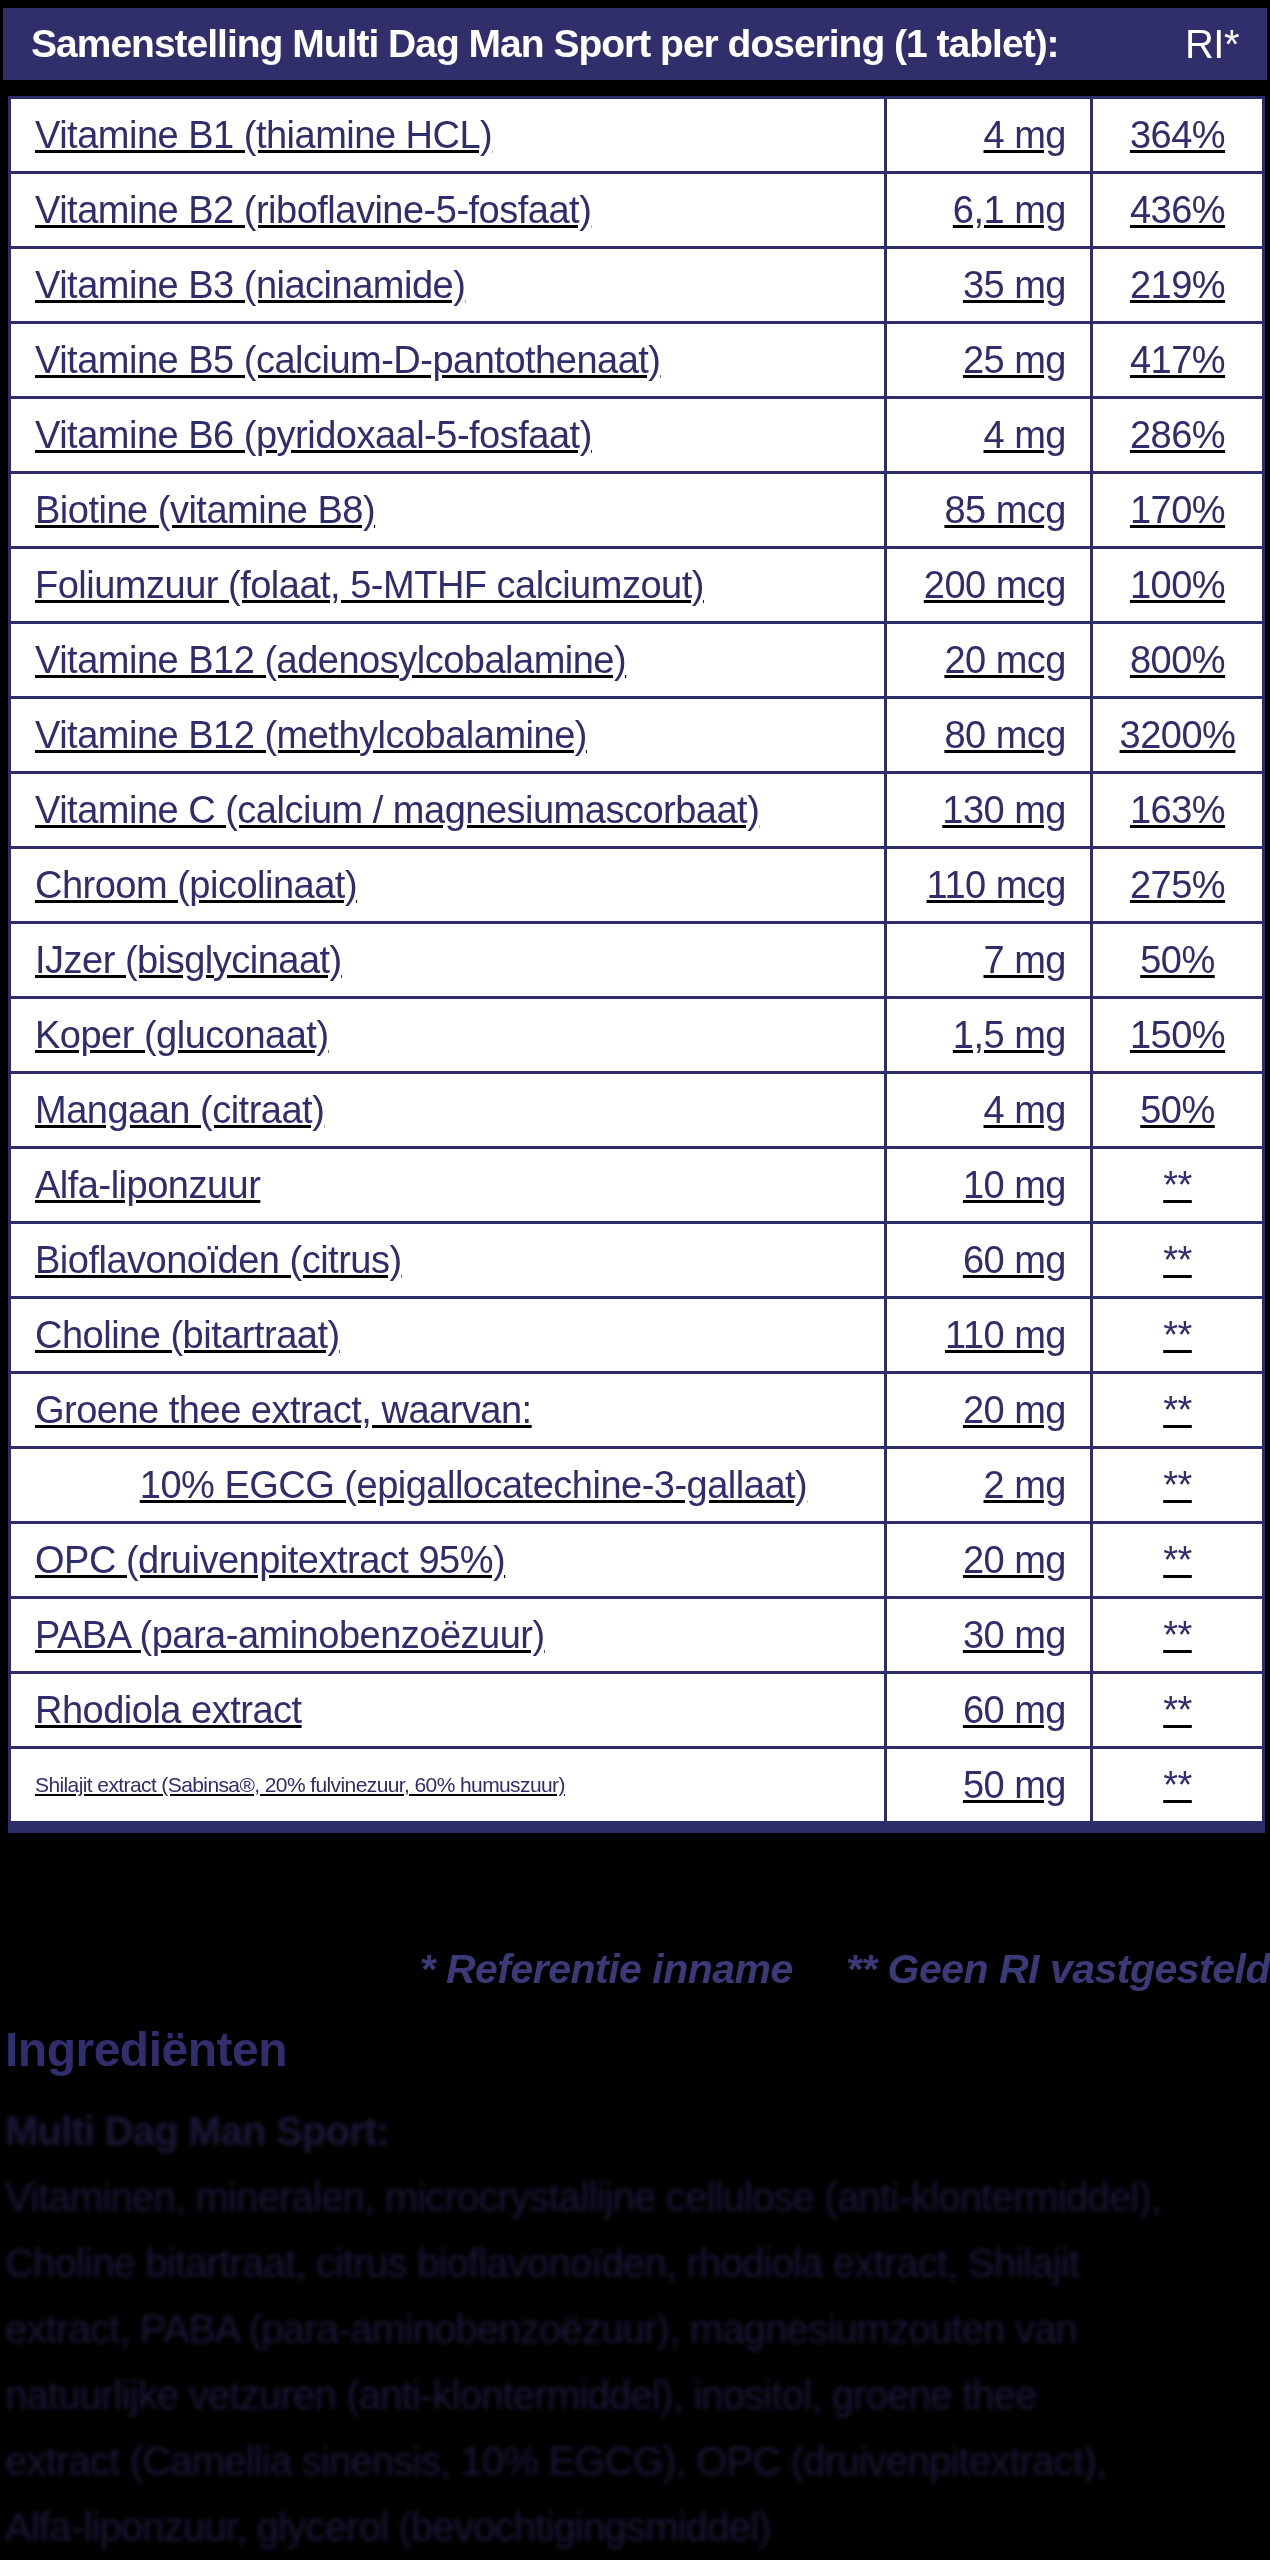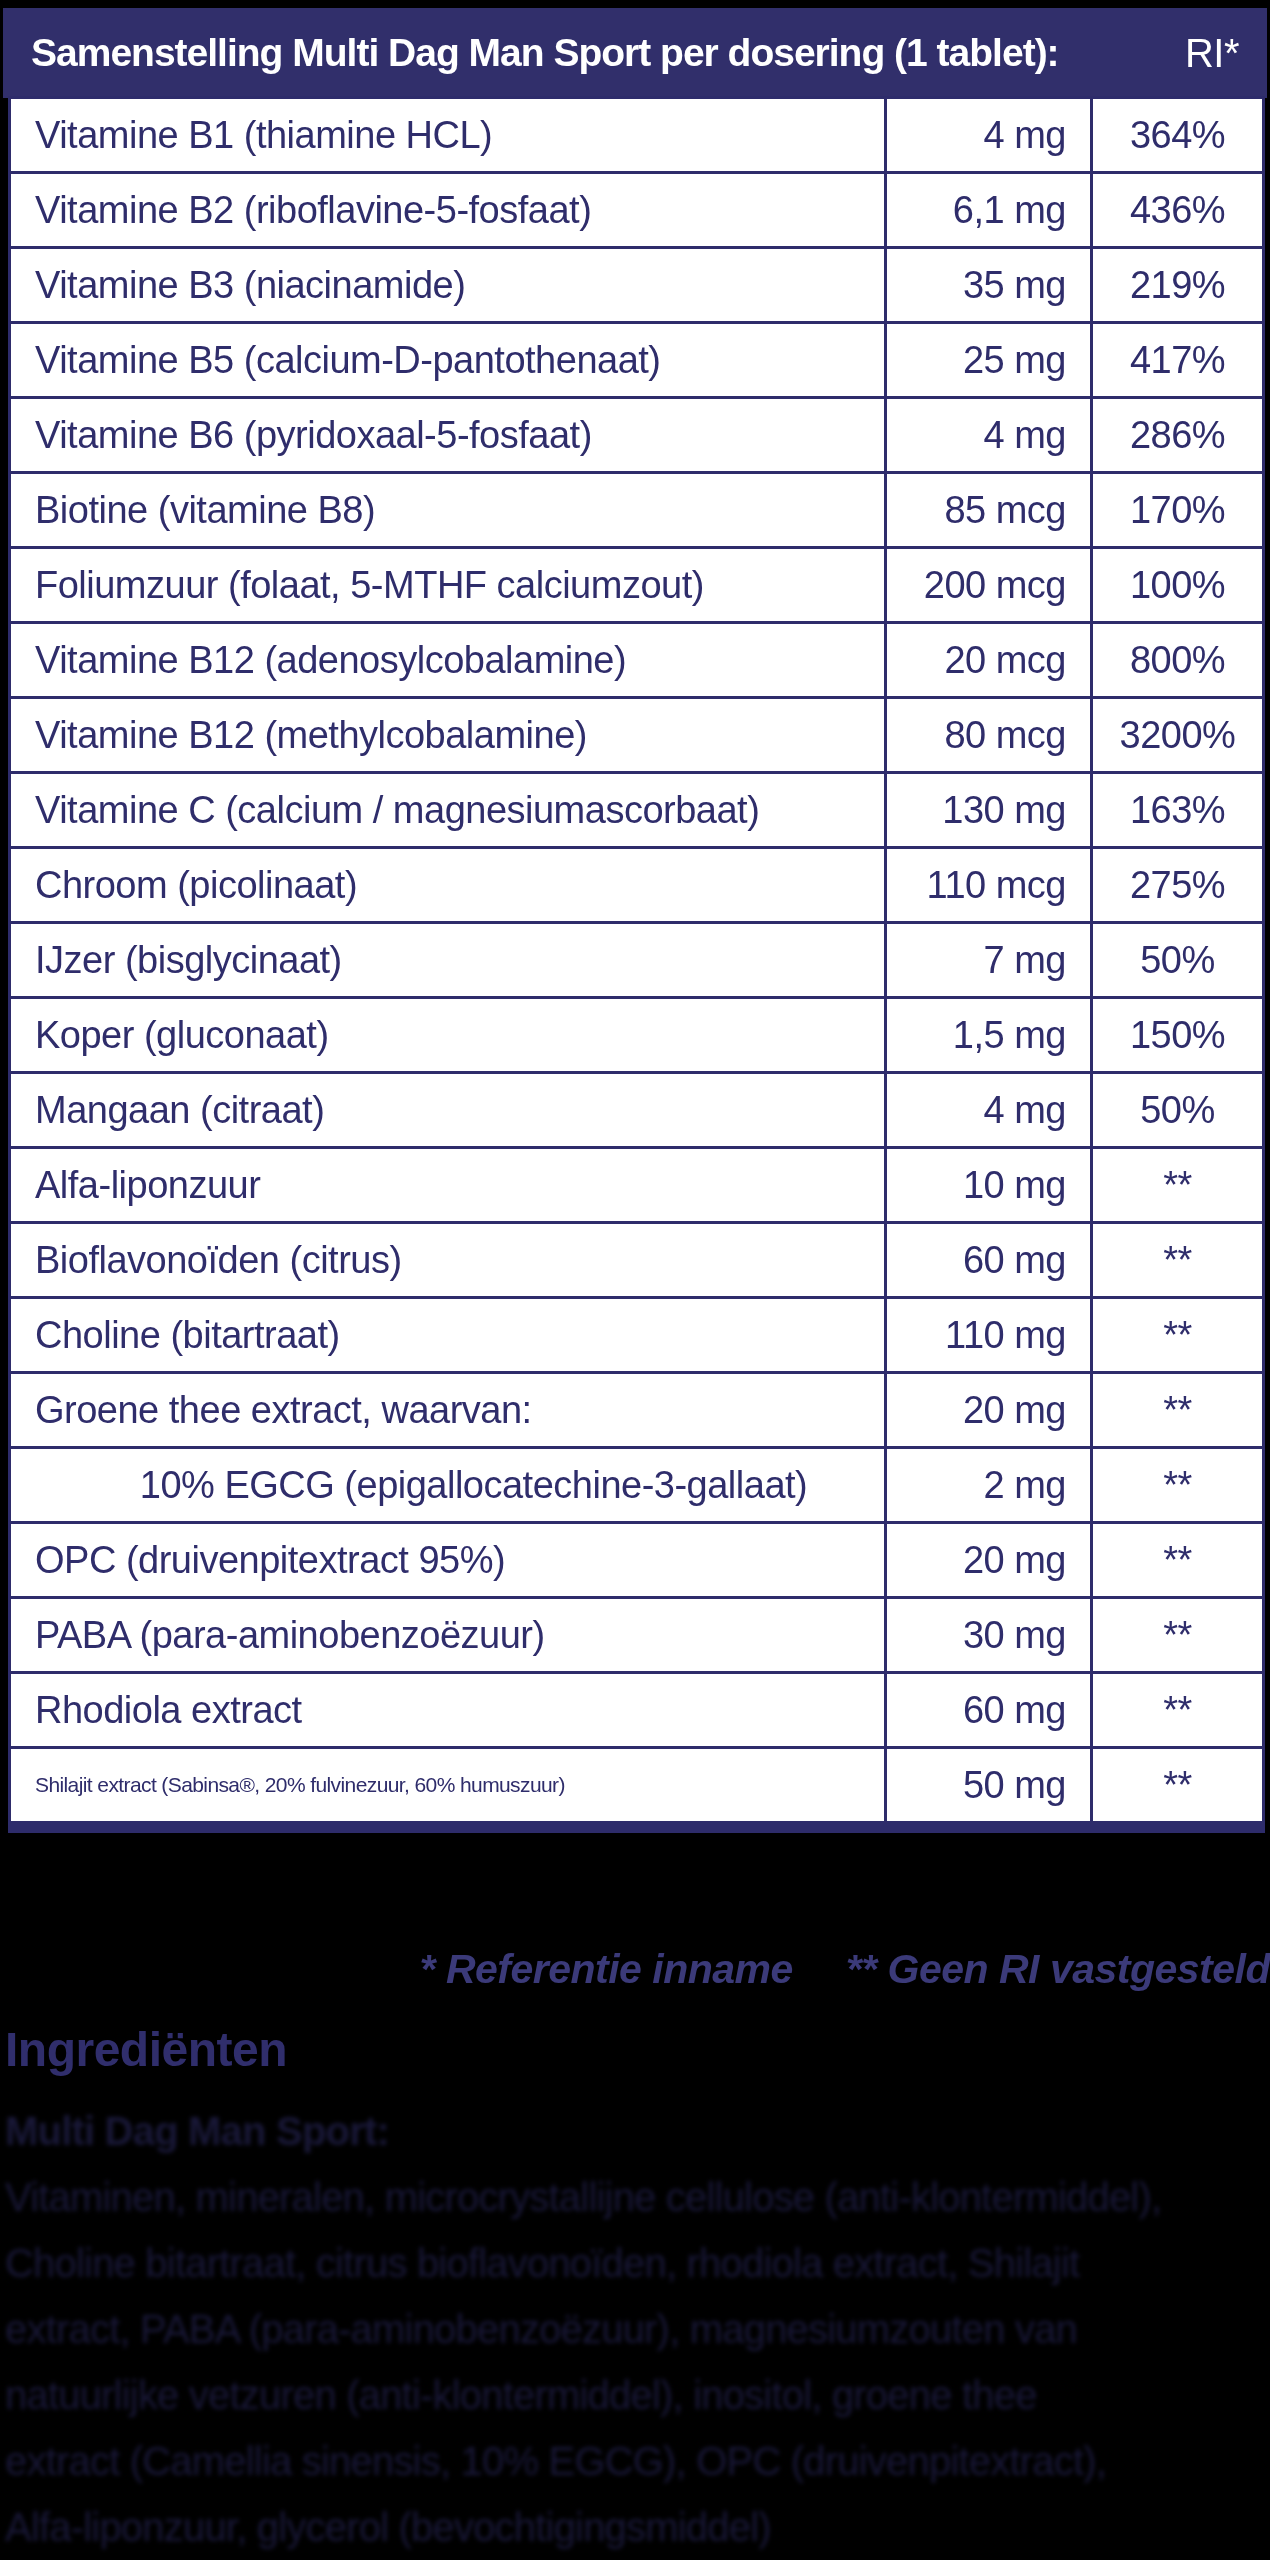--- a/index.html
+++ b/index.html
@@ -5,36 +5,37 @@
   html,body{margin:0;padding:0;background:#000;}
   .sheet{
     position:relative;
     width:1270px;height:2560px;
     background:#000000;
     font-family:"Liberation Sans", sans-serif;
     overflow:hidden;
   }
   
   .thead{
-    position:absolute;left:3px;right:3px;top:8px;height:90px;
+    position:absolute;left:3px;right:3px;top:8px;height:72px;
     background:#312f6b;
     display:flex;align-items:center;justify-content:space-between;
     padding:0 28px;box-sizing:border-box;
   }
   .thead .title{
     color:#ffffff;font-weight:bold;font-size:39px;letter-spacing:-1px;white-space:nowrap;
   }
   .thead .ri{
     color:#ffffff;font-weight:normal;font-size:40px;letter-spacing:-0.5px;
   }
   
   table.rows{
     position:absolute;left:8px;top:96px;width:1254px;
     border-collapse:collapse;table-layout:fixed;
     border-bottom:12px solid #2e2c6b;
+    text-decoration:underline;
   }
   table.rows td{
     border:3px solid #2e2c6b;
     background:#ffffff;
     color:#2f2d6b;
     height:72px;
     font-size:38px;
     letter-spacing:-0.5px;
     padding:0 24px;
     overflow:hidden;white-space:nowrap;

